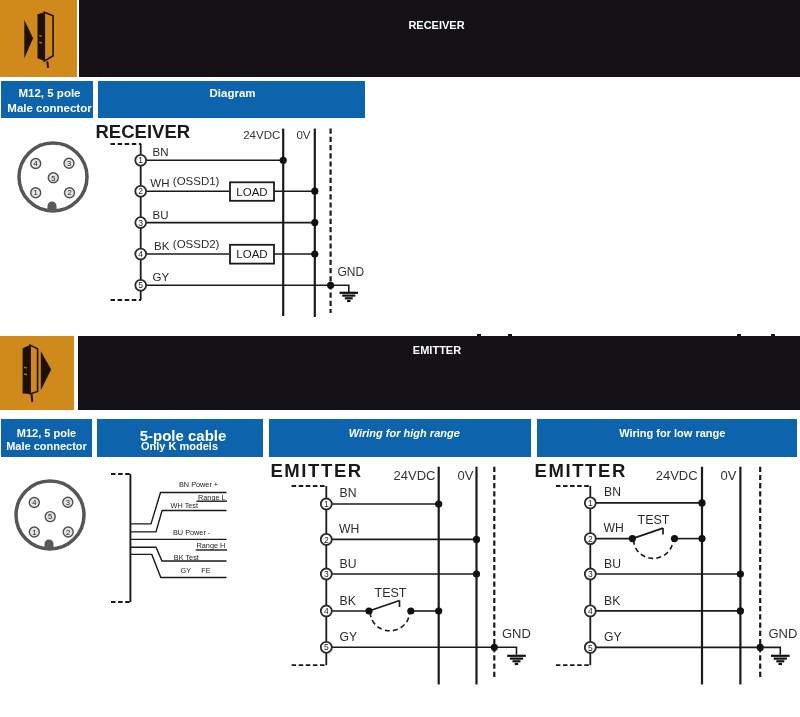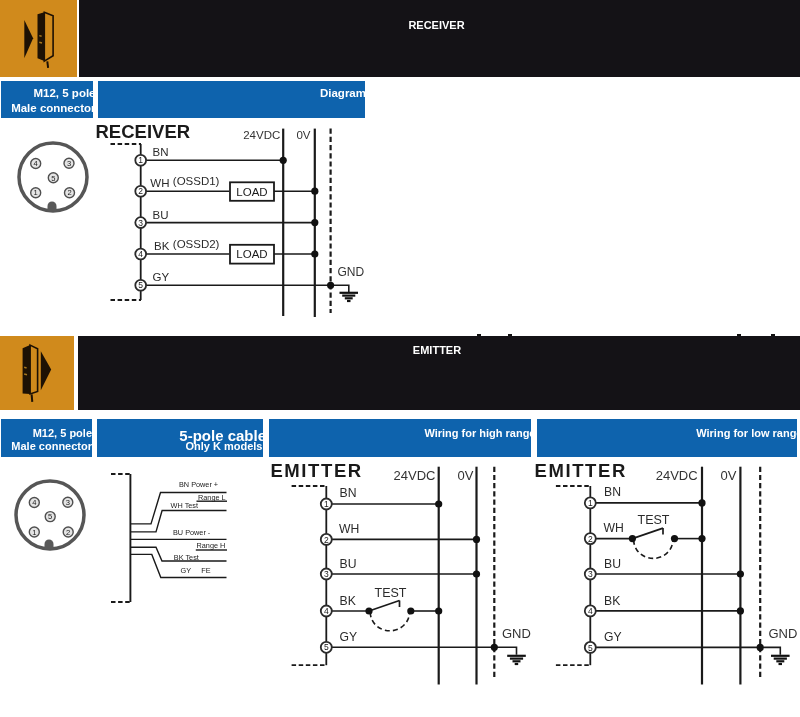--- a/index.html
+++ b/index.html
@@ -2,21 +2,21 @@
 <html><head>
 <meta charset="utf-8">
 <style>
   html,body{margin:0;padding:0;}
   body{width:800px;height:717px;position:relative;background:#ffffff;
        font-family:"Liberation Sans", sans-serif;overflow:hidden;}
   .abs{position:absolute;}
   .bar{background:#141216;}
   .bartxt{color:#ffffff;font-weight:bold;font-size:11px;line-height:11px;text-align:center;}
   .blue{background:#0e63ad;}
-  .hwt{color:#ffffff;font-weight:bold;text-align:right;line-height:1;}
+  .hwt{color:#ffffff;font-weight:bold;text-align:center;line-height:1;}
 </style>
 </head>
 <body>
 
 <div class="abs bar" style="left:79px;top:0;width:721px;height:77px;"></div>
 <div class="abs bartxt" style="left:76px;top:20.2px;width:721px;">RECEIVER</div>
 
 <div class="abs" style="left:0;top:0;width:77px;height:77px;background:#d08a1c;">
 <svg width="77" height="77" viewBox="0 0 77 77">
   <path d="M24.3,20.1 L24.3,58.2 L33.1,38.2 Z" fill="#1d1104"></path>
@@ -153,21 +153,21 @@
 </div>
 
 <div class="blue abs" style="left:1px;top:419px;width:91px;height:38px;"></div>
 <div class="blue abs" style="left:96.5px;top:419px;width:166px;height:38px;"></div>
 <div class="blue abs" style="left:268.5px;top:419px;width:262.5px;height:38px;"></div>
 <div class="blue abs" style="left:536.5px;top:419px;width:260.5px;height:38px;"></div>
 <div class="abs hwt" style="left:1px;top:427.9px;width:91px;font-size:11px;">M12, 5 pole</div>
 <div class="abs hwt" style="left:1px;top:440.9px;width:91px;font-size:11px;">Male connector</div>
 <div class="abs hwt" style="left:100px;top:427.9px;width:166px;font-size:15px;">5-pole cable</div>
 <div class="abs hwt" style="left:96.5px;top:440.9px;width:166px;font-size:11px;">Only K models</div>
-<div class="abs hwt" style="left:273px;top:428.4px;width:262.5px;font-size:11px;">Wiring for high range</div>
+<div class="abs hwt" style="left:273px;top:428.4px;width:262.5px;font-size:11px;font-style:italic;">Wiring for high range</div>
 <div class="abs hwt" style="left:542px;top:428.4px;width:260.5px;font-size:11px;">Wiring for low range</div>
 
 <svg class="abs" style="left:0;top:457px;" width="800" height="260" viewBox="0 457 800 260">
 
   <g>
     <circle cx="50" cy="515" r="34" fill="#ffffff" stroke="#565656" stroke-width="3.5"></circle>
     <path d="M44.5,549 l0,-5 a4.5,4.5 0 0 1 9,0 l0,5 z" fill="#595959"></path>
     <g stroke="#4f4f4f" stroke-width="1.4" fill="#e4e4e4">
       <circle cx="34.3" cy="502.5" r="5"></circle>
         <circle cx="67.8" cy="502.2" r="5"></circle>

